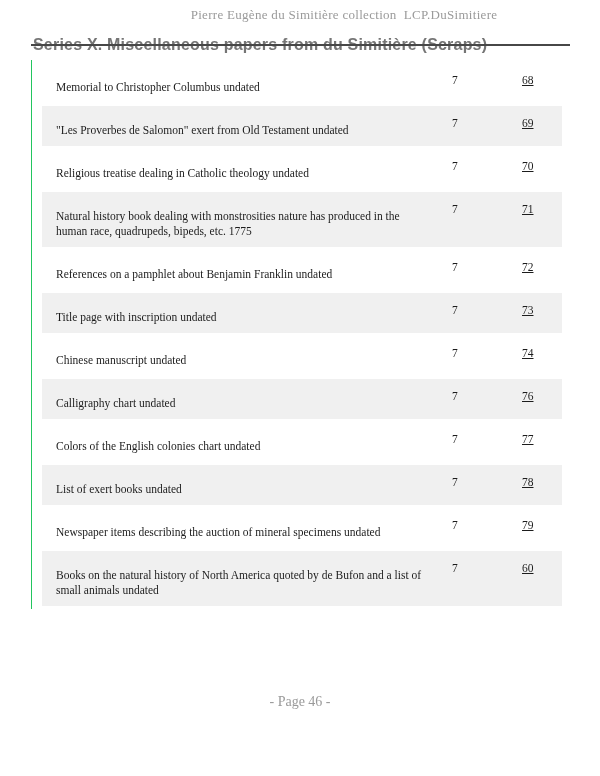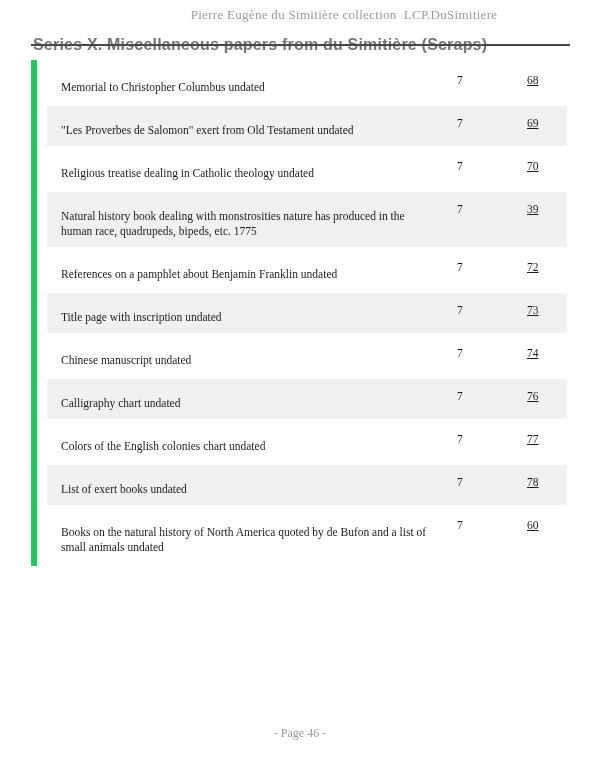--- a/index.html
+++ b/index.html
@@ -47,21 +47,21 @@
     top: 44px;
     left: 31px;
     width: 539px;
     height: 0;
     border-top: 2px solid #474747;
   }
   .listing {
     position: absolute;
     top: 60px;
     left: 31px;
-    border-left: 6px solid #22c55e;
+    border-left: 1px solid #22c55e;
     padding-left: 10px;
   }
   table.rows-table {
     border-collapse: separate;
     border-spacing: 0 3px;
     width: 520px;
     table-layout: fixed;
   }
   .rows-table td {
     box-sizing: border-box;
@@ -71,25 +71,25 @@
     color: #1c1c1c;
   }
   td.title  { width: 390px; padding: 17px 10px 8px 14px; }
   td.box    { width: 66px;  padding: 10px 0 0 20px; }
   td.folder { width: 64px;  padding: 10px 0 0 24px; text-decoration: underline; }
   .rows-table tr:nth-child(even) td {
     background: #f0f0f0;
   }
   .page-footer {
     position: absolute;
-    top: 727px;
+    top: 696px;
     left: 0;
     width: 100%;
     text-align: center;
-    font-size: 12px;
+    font-size: 14px;
     line-height: 12px;
     color: #9a9a9a;
   }
 </style>
 </head>
 <body>
 
 <div class="page">
 
   <div class="collection-header">
@@ -117,21 +117,21 @@
 
   <tr>
     <td class="title">Religious treatise dealing in Catholic theology undated</td>
     <td class="box">7</td>
     <td class="folder">70</td>
   </tr>
 
   <tr>
     <td class="title">Natural history book dealing with monstrosities nature has produced in the human race, quadrupeds, bipeds, etc. 1775</td>
     <td class="box">7</td>
-    <td class="folder">39</td>
+    <td class="folder">71</td>
   </tr>
 
   <tr>
     <td class="title">References on a pamphlet about Benjamin Franklin undated</td>
     <td class="box">7</td>
     <td class="folder">72</td>
   </tr>
 
   <tr>
     <td class="title">Title page with inscription undated</td>
@@ -157,20 +157,25 @@
     <td class="box">7</td>
     <td class="folder">77</td>
   </tr>
 
   <tr>
     <td class="title">List of exert books undated</td>
     <td class="box">7</td>
     <td class="folder">78</td>
   </tr>
 
+  <tr>
+    <td class="title">Newspaper items describing the auction of mineral specimens undated</td>
+    <td class="box">7</td>
+    <td class="folder">79</td>
+  </tr>
 
   <tr>
     <td class="title">Books on the natural history of North America quoted by de Bufon and a list of small animals undated</td>
     <td class="box">7</td>
     <td class="folder">60</td>
   </tr>
 </tbody>
     </table>
   </div>
 

